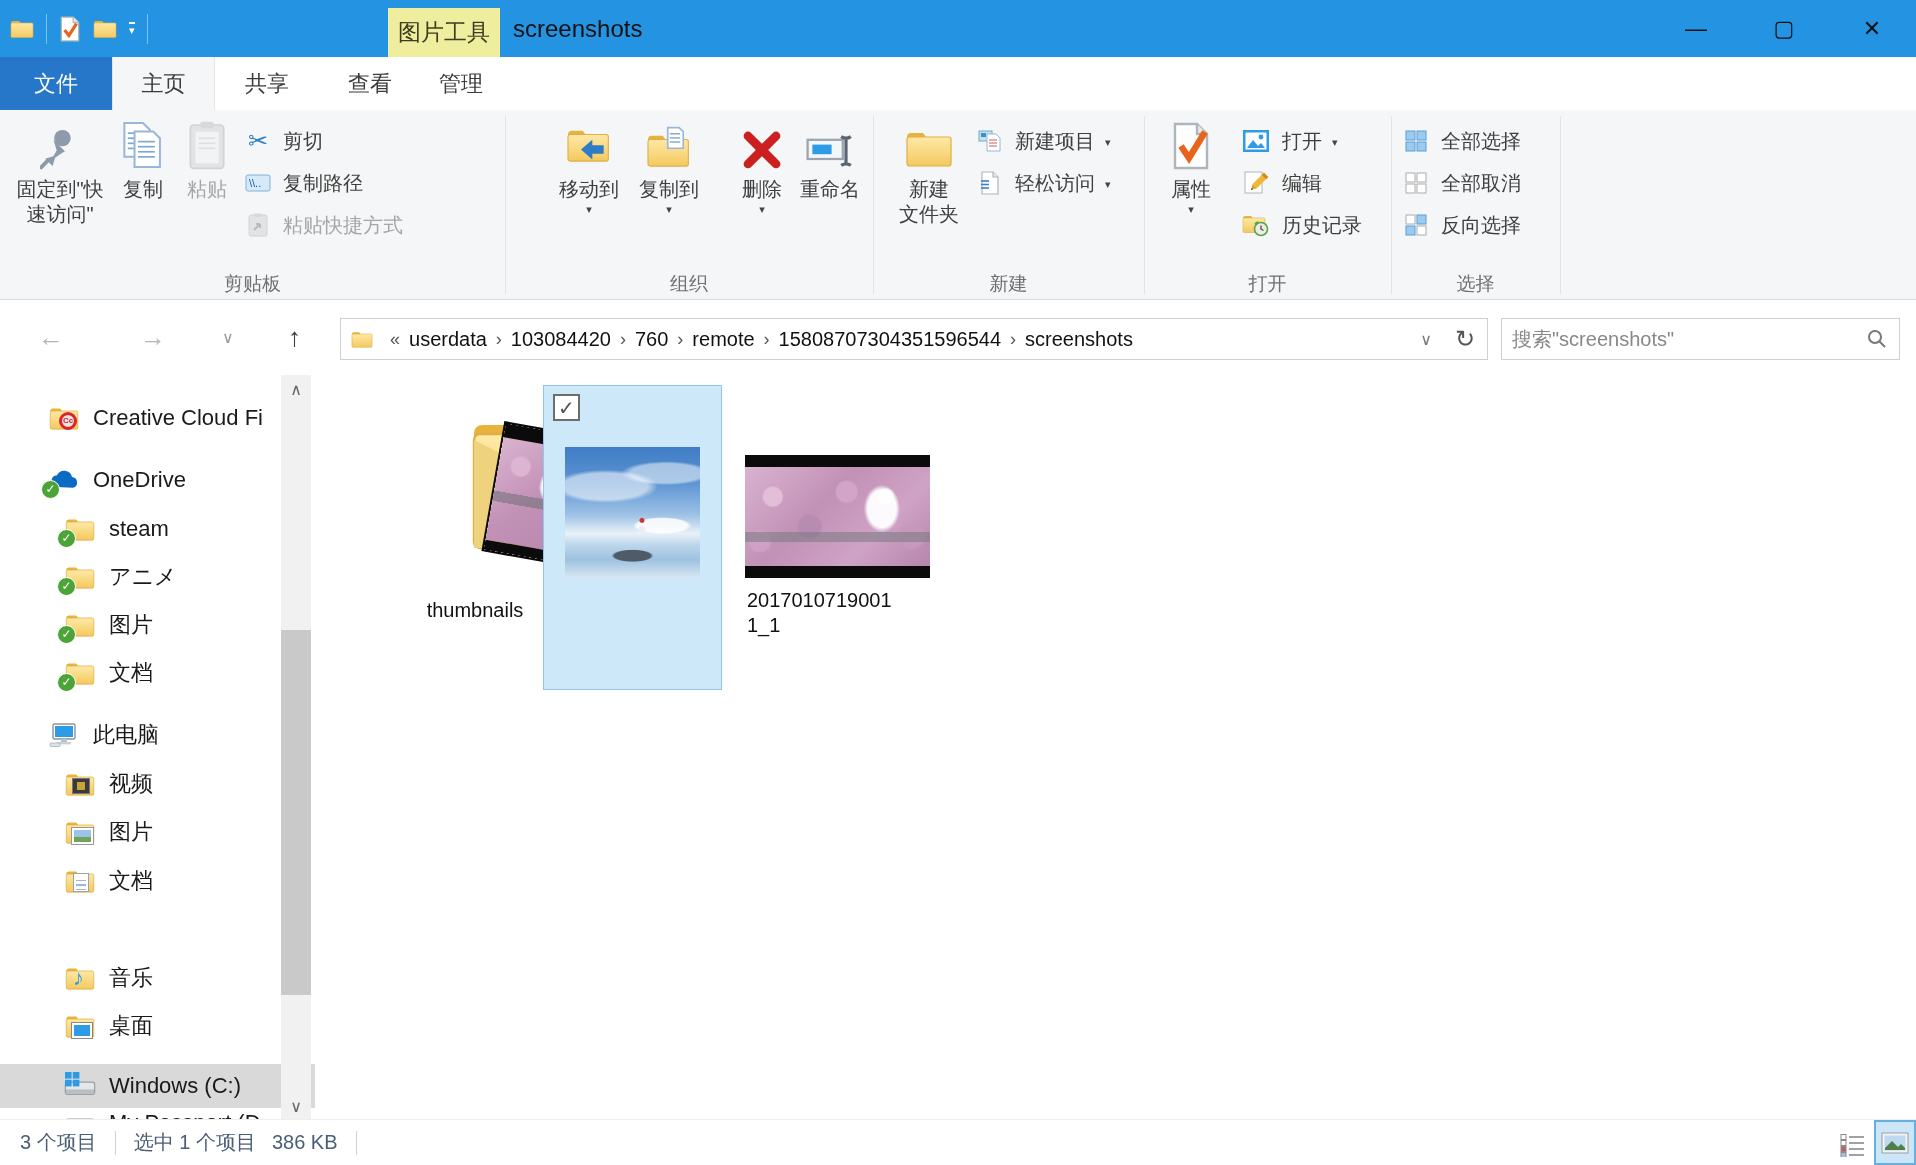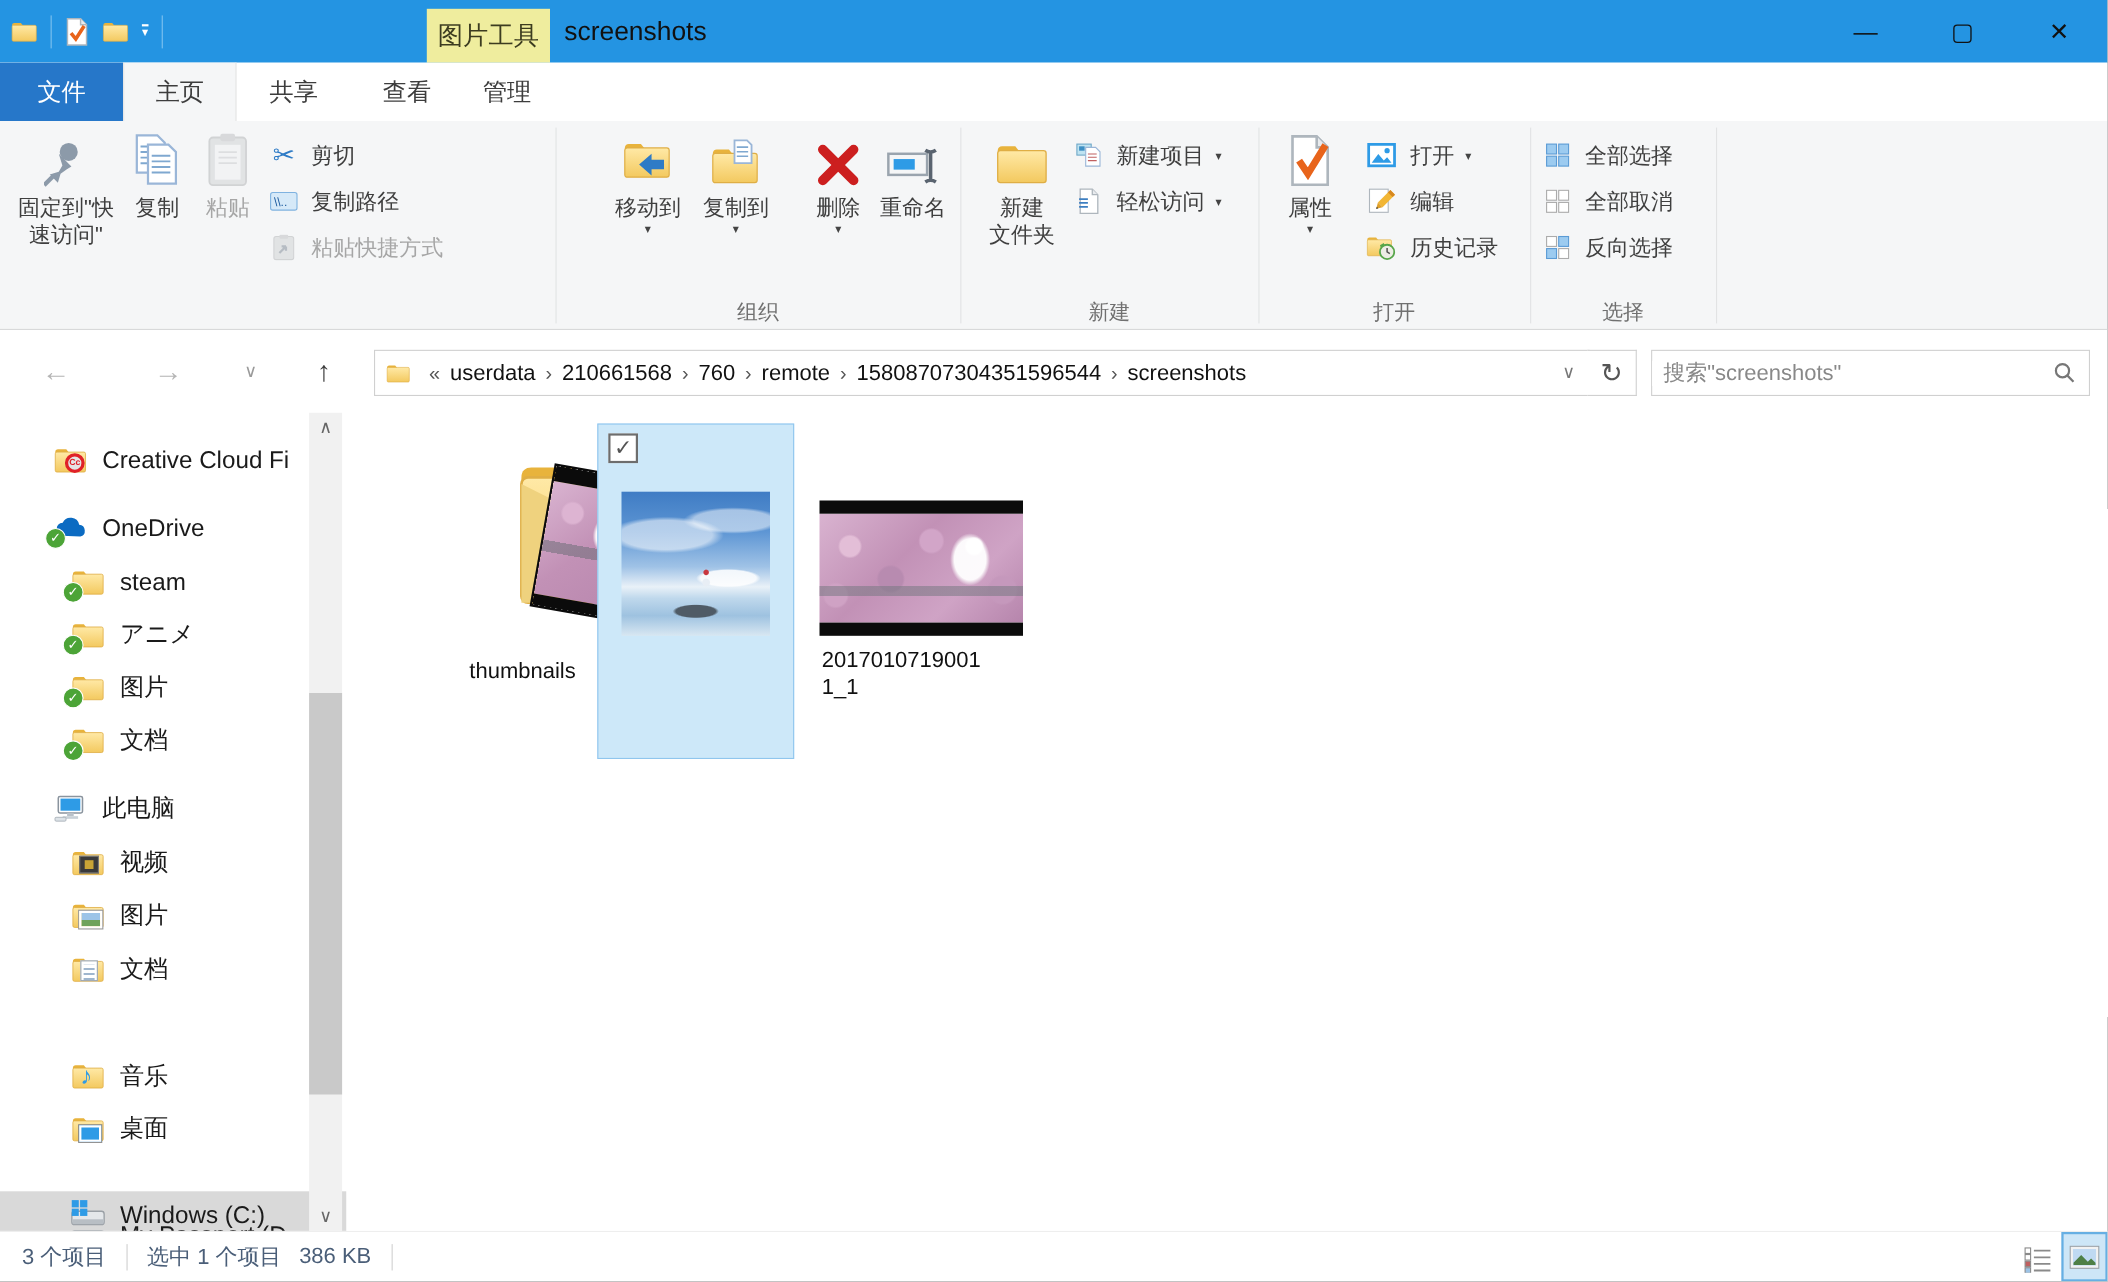--- a/index.html
+++ b/index.html
@@ -264,20 +264,21 @@
           <span class="ic-any ic-any" style="width:30px">
             <svg width="20" height="24" viewBox="0 0 20 24">
                 <rect x="1" y="2" width="18" height="21" rx="2" fill="#C3CEDA" stroke="#9FAAB6"></rect>
                 <rect x="6" y="0.5" width="8" height="3.5" rx="1" fill="#AEB9C5"></rect>
                 <path d="M6 17l6-6m0 0h-4m4 0v4" stroke="#3E7FC1" stroke-width="2" fill="none"></path>
               </svg>
           </span>
           <span>粘贴快捷方式</span>
         </div>
       </div>
+      <div class="rgroup-label">剪贴板</div>
     </div>
 
     <div class="rgroup" style="left:505px;width:368px">
       <div class="bigbtn" style="left:40px;width:88px">
         <span class="ic">
           <svg width="50" height="46" viewBox="0 0 30 27">
               <use href="#sym-folder" width="27" height="22" x="1" y="1"></use>
               <path d="M22 13h-8v-4l-8 7 8 7v-4h8z" fill="#2E7BC6" transform="scale(.85) translate(6,1)"></path>
             </svg>
         </span>
@@ -482,21 +483,21 @@
     <div class="nav-glyph" style="left:288px;color:#3f3f3f">↑</div>
     <div class="addrbox">
       <span class="ic-any" style="padding:0 8px 0 10px">
           <svg width="22" height="19">
             <use href="#sym-folder"></use>
           </svg>
         </span>
       <span class="crumb-sep">«</span>
       <span class="crumb">userdata</span>
       <span class="crumb-sep">›</span>
-      <span class="crumb">210661568</span>
+      <span class="crumb">103084420</span>
       <span class="crumb-sep">›</span>
       <span class="crumb">760</span>
       <span class="crumb-sep">›</span>
       <span class="crumb">remote</span>
       <span class="crumb-sep">›</span>
       <span class="crumb">15808707304351596544</span>
       <span class="crumb-sep">›</span>
       <span class="crumb">screenshots</span>
       <span class="addr-caret">∨</span>
     </div>
@@ -619,21 +620,21 @@
     </div>
     <div class="side-item ind2" style="top:629px">
       <span class="iwrap">
           <svg width="30" height="25">
             <use href="#sym-folder"></use>
           </svg>
         <span class="overlay" style="left:9px;top:11px;width:16px;height:11px;background:#2E9BE6;border:2px solid #fff;box-shadow:0 0 0 1px #888"></span>
       </span>
       <span class="side-label">桌面</span>
     </div>
-    <div class="side-item ind2 side-sel" style="top:708px">
+    <div class="side-item ind2 side-sel" style="top:689px">
       <span class="iwrap">
         <svg width="32" height="24">
             <use href="#sym-drive" width="32" height="22" y="2"></use>
           </svg>
         <span class="overlay" style="left:2px;top:0">
             <svg width="15" height="15" viewBox="0 0 15 15">
               <g fill="#2E9BE6">
                 <rect x="0" y="0" width="6.6" height="6.6"></rect>
                 <rect x="7.8" y="0" width="6.6" height="6.6"></rect>
                 <rect x="0" y="7.8" width="6.6" height="6.6"></rect>

